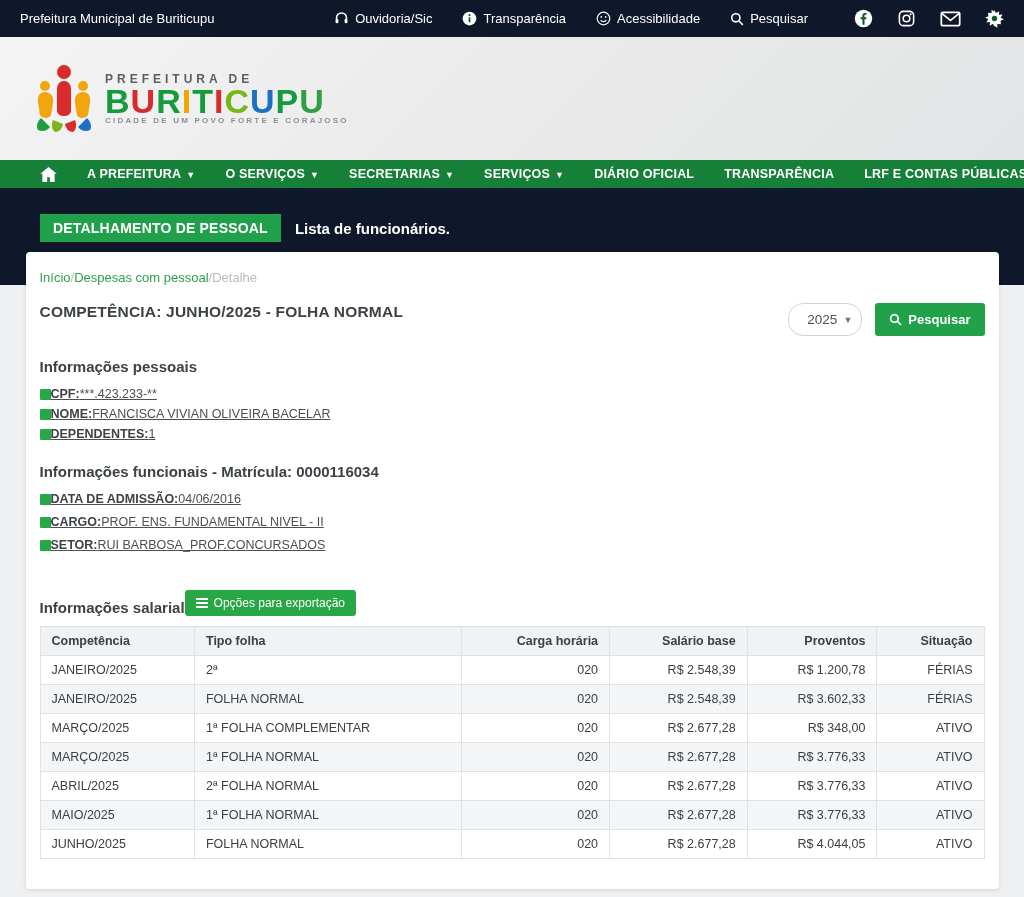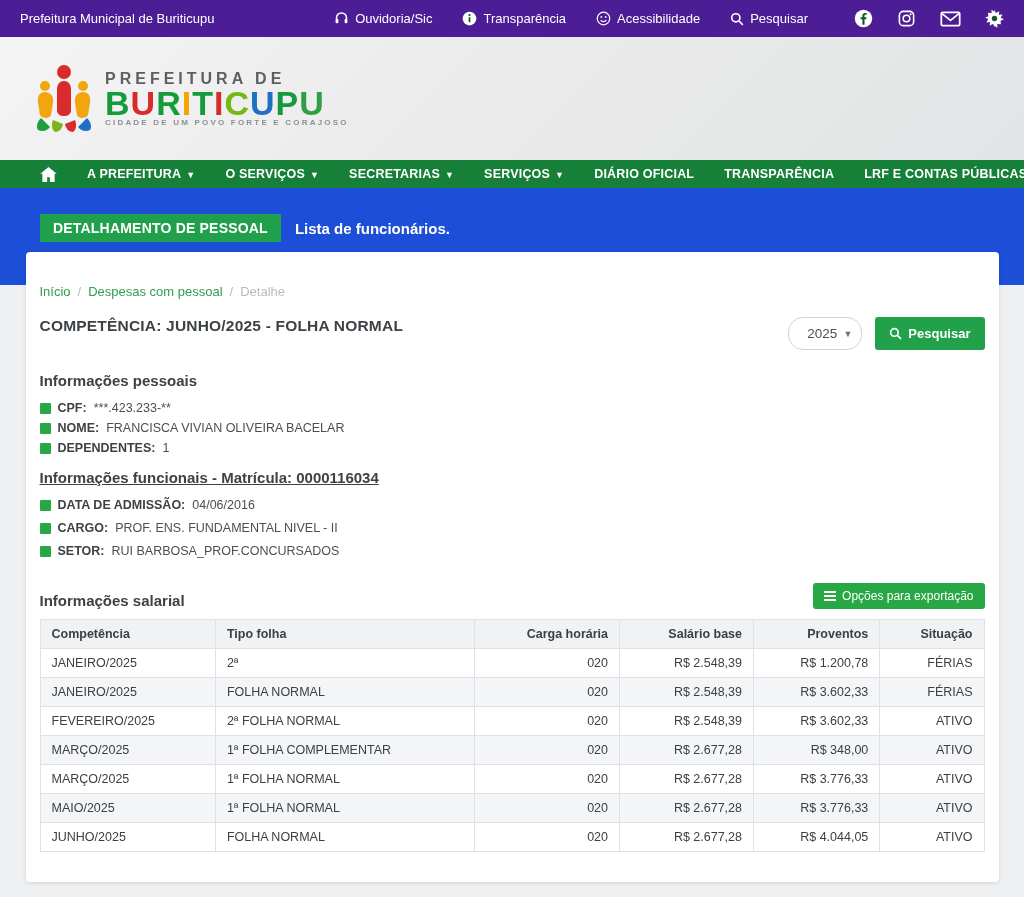--- a/index.html
+++ b/index.html
@@ -5,82 +5,82 @@
   * { margin:0; padding:0; box-sizing:border-box; }
   html,body { width:1024px; }
   body {
     font-family:"Liberation Sans","DejaVu Sans",sans-serif;
     background:#eef0f2;
     color:#343a40;
     -webkit-font-smoothing:antialiased;
   }
   
   .topbar {
-    height:37px; background:#4c1d95; color:#fff;
+    height:37px; background:#0f172a; color:#fff;
     display:flex; align-items:center; justify-content:space-between;
     padding:0 20px; font-size:13px;
   }
   .topbar-right { display:flex; align-items:center; gap:32px; }
   .topbar-link { display:flex; align-items:center; gap:6px; cursor:pointer; white-space:nowrap; }
   .topbar-link svg { display:block; }
   .social-icons { display:flex; align-items:center; gap:24px; margin-left:14px; }
   .social-icons .sicon { display:flex; align-items:center; cursor:pointer; }
   
   .site-header {
     height:123px;
     background:linear-gradient(135deg,#f4f4f4 0%,#ebebeb 45%,#e2e4e5 100%);
     display:flex; align-items:center; padding:0 33px;
   }
   .logo { display:flex; align-items:center; gap:10px; cursor:pointer; }
   .logo-name { font-size:34px; font-weight:bold; letter-spacing:1px; line-height:30px; font-family:"Liberation Sans",sans-serif; }
-  .logo-pref { font-size:16px; letter-spacing:4px; color:#5a5f63; font-weight:bold; }
+  .logo-pref { font-size:12px; letter-spacing:4px; color:#5a5f63; font-weight:bold; }
   .logo-tag { font-size:8px; letter-spacing:2.2px; color:#8a9096; font-weight:bold; }
   
   .mainnav {
     height:28px; background:#178038; display:flex; align-items:center;
     padding:0 40px; gap:30px; color:#fff;
   }
   .nav-home { display:flex; align-items:center; cursor:pointer; }
   .nav-item { font-size:12.5px; font-weight:bold; letter-spacing:.2px; cursor:pointer; white-space:nowrap; display:flex; align-items:center; gap:5px; }
   .nav-caret { font-size:9px; position:relative; top:1px; }
   
-  .hero { height:97px; background:#1d4ed8; padding:26px 40px 0; }
+  .hero { height:97px; background:#0f172a; padding:26px 40px 0; }
   .hero-row { display:flex; align-items:center; gap:14px; }
   .hero-badge { background:#21a04c; color:#fff; font-size:14px; font-weight:bold; padding:6px 13px; letter-spacing:.2px; }
   .hero-sub { color:#fff; font-size:15px; font-weight:bold; }
   
   .card {
     width:973px; margin:-33px auto 12px; background:#fff;
     border-radius:4px; box-shadow:0 1px 4px rgba(0,0,0,.12);
     padding:16px 14px 30px;
   }
-  .breadcrumb { font-size:13px; display:flex; gap:7px; padding:2px 0 18px;margin-top:14px; }
+  .breadcrumb { font-size:13px; display:flex; padding:2px 0 18px; }
   .bc-link { color:#2f9e4f; cursor:pointer; }
   .bc-sep { color:#b6bcc1; }
   .bc-current { color:#b6bcc1; }
   .title-row { display:flex; align-items:flex-start; justify-content:space-between; margin-bottom:6px; }
   .page-title { font-size:15.5px; font-weight:bold; color:#3d4246; letter-spacing:.2px; }
   .title-controls { display:flex; align-items:center; gap:13px; }
   .year-select {
     width:74px; height:33px; border:1px solid #ced4da; border-radius:15px; background:#fff;
     display:flex; align-items:center; justify-content:space-between; padding:0 9px 0 18px;
     font-size:13.5px; color:#495057; cursor:pointer;
   }
   .year-caret { color:#6c757d; font-size:9px; }
   .btn-search {
     height:33px; background:#22a14b; border:none; border-radius:3px; color:#fff;
     font-size:13px; font-weight:bold; padding:0 14px; display:flex; align-items:center; gap:6px;
     cursor:pointer; font-family:inherit;
   }
   .section-h { font-size:15px; font-weight:bold; color:#3d4246; margin:22px 0 12px; }
   .info-list { display:flex; flex-direction:column; gap:6px; }
-  .info-item { display:flex; align-items:center; gap:7px; font-size:12.5px; color:#4a4f54; }
+  .info-item { display:flex; align-items:center; font-size:12.5px; color:#4a4f54;text-decoration:underline; }
   .bullet { width:11px; height:11px; background:#28a745; border-radius:1px; flex:0 0 11px; }
   .info-label { font-weight:bold; color:#3d4246; }
-  .salarial-row { display:flex; align-items:flex-end; justify-content:space-between; margin:25px 0 10px; }
+  .salarial-row { display:flex; align-items:flex-end; margin:38px 0 10px; }
   .salarial-row .section-h { margin:0; }
   .btn-export {
     background:#28a745; border:none; border-radius:3px; color:#fff; font-size:12px;
     padding:6px 11px; display:flex; align-items:center; gap:6px; cursor:pointer; font-family:inherit;
   }
   
   table.sal { width:100%; border-collapse:collapse; margin-top:4px; }
   table.sal th, table.sal td {
     border:1px solid #dee2e6; font-size:12.5px; color:#3b4045; padding:7px 11px;
   }
@@ -272,21 +272,21 @@
         <span class="info-label">NOME:</span>
         <span>FRANCISCA VIVIAN OLIVEIRA BACELAR</span>
       </div>
       <div class="info-item">
         <span class="bullet"></span>
         <span class="info-label">DEPENDENTES:</span>
         <span>1</span>
       </div>
     </div>
 
-  <div class="section-h" style="margin-top:14px;text-decoration:underline;">Informações funcionais - Matrícula: 0000116034</div>
+  <div class="section-h" style="margin-top:22px;">Informações funcionais - Matrícula: 0000116034</div>
   <div class="info-list" id="functional-list" style="gap:9px;">
       <div class="info-item">
         <span class="bullet"></span>
         <span class="info-label">DATA DE ADMISSÃO:</span>
         <span>04/06/2016</span>
       </div>
       <div class="info-item">
         <span class="bullet"></span>
         <span class="info-label">CARGO:</span>
         <span>PROF. ENS. FUNDAMENTAL NIVEL - II</span>
@@ -332,44 +332,44 @@
         </tr>
         <tr>
           <td class="al-l">JANEIRO/2025</td>
           <td class="al-l">FOLHA NORMAL</td>
           <td class="al-r">020</td>
           <td class="al-r">R$ 2.548,39</td>
           <td class="al-r">R$ 3.602,33</td>
           <td class="al-r">FÉRIAS</td>
         </tr>
         <tr>
-          <td class="al-l">FEVEREIRO/2025</td>
-          <td class="al-l">2ª FOLHA NORMAL</td>
-          <td class="al-r">020</td>
-          <td class="al-r">R$ 2.548,39</td>
-          <td class="al-r">R$ 3.602,33</td>
-          <td class="al-r">ATIVO</td>
-        </tr>
-        <tr>
           <td class="al-l">MARÇO/2025</td>
           <td class="al-l">1ª FOLHA COMPLEMENTAR</td>
           <td class="al-r">020</td>
           <td class="al-r">R$ 2.677,28</td>
           <td class="al-r">R$ 348,00</td>
           <td class="al-r">ATIVO</td>
         </tr>
         <tr>
           <td class="al-l">MARÇO/2025</td>
           <td class="al-l">1ª FOLHA NORMAL</td>
           <td class="al-r">020</td>
           <td class="al-r">R$ 2.677,28</td>
           <td class="al-r">R$ 3.776,33</td>
           <td class="al-r">ATIVO</td>
         </tr>
         <tr>
+          <td class="al-l">ABRIL/2025</td>
+          <td class="al-l">2ª FOLHA NORMAL</td>
+          <td class="al-r">020</td>
+          <td class="al-r">R$ 2.677,28</td>
+          <td class="al-r">R$ 3.776,33</td>
+          <td class="al-r">ATIVO</td>
+        </tr>
+        <tr>
           <td class="al-l">MAIO/2025</td>
           <td class="al-l">1ª FOLHA NORMAL</td>
           <td class="al-r">020</td>
           <td class="al-r">R$ 2.677,28</td>
           <td class="al-r">R$ 3.776,33</td>
           <td class="al-r">ATIVO</td>
         </tr>
         <tr>
           <td class="al-l">JUNHO/2025</td>
           <td class="al-l">FOLHA NORMAL</td>

